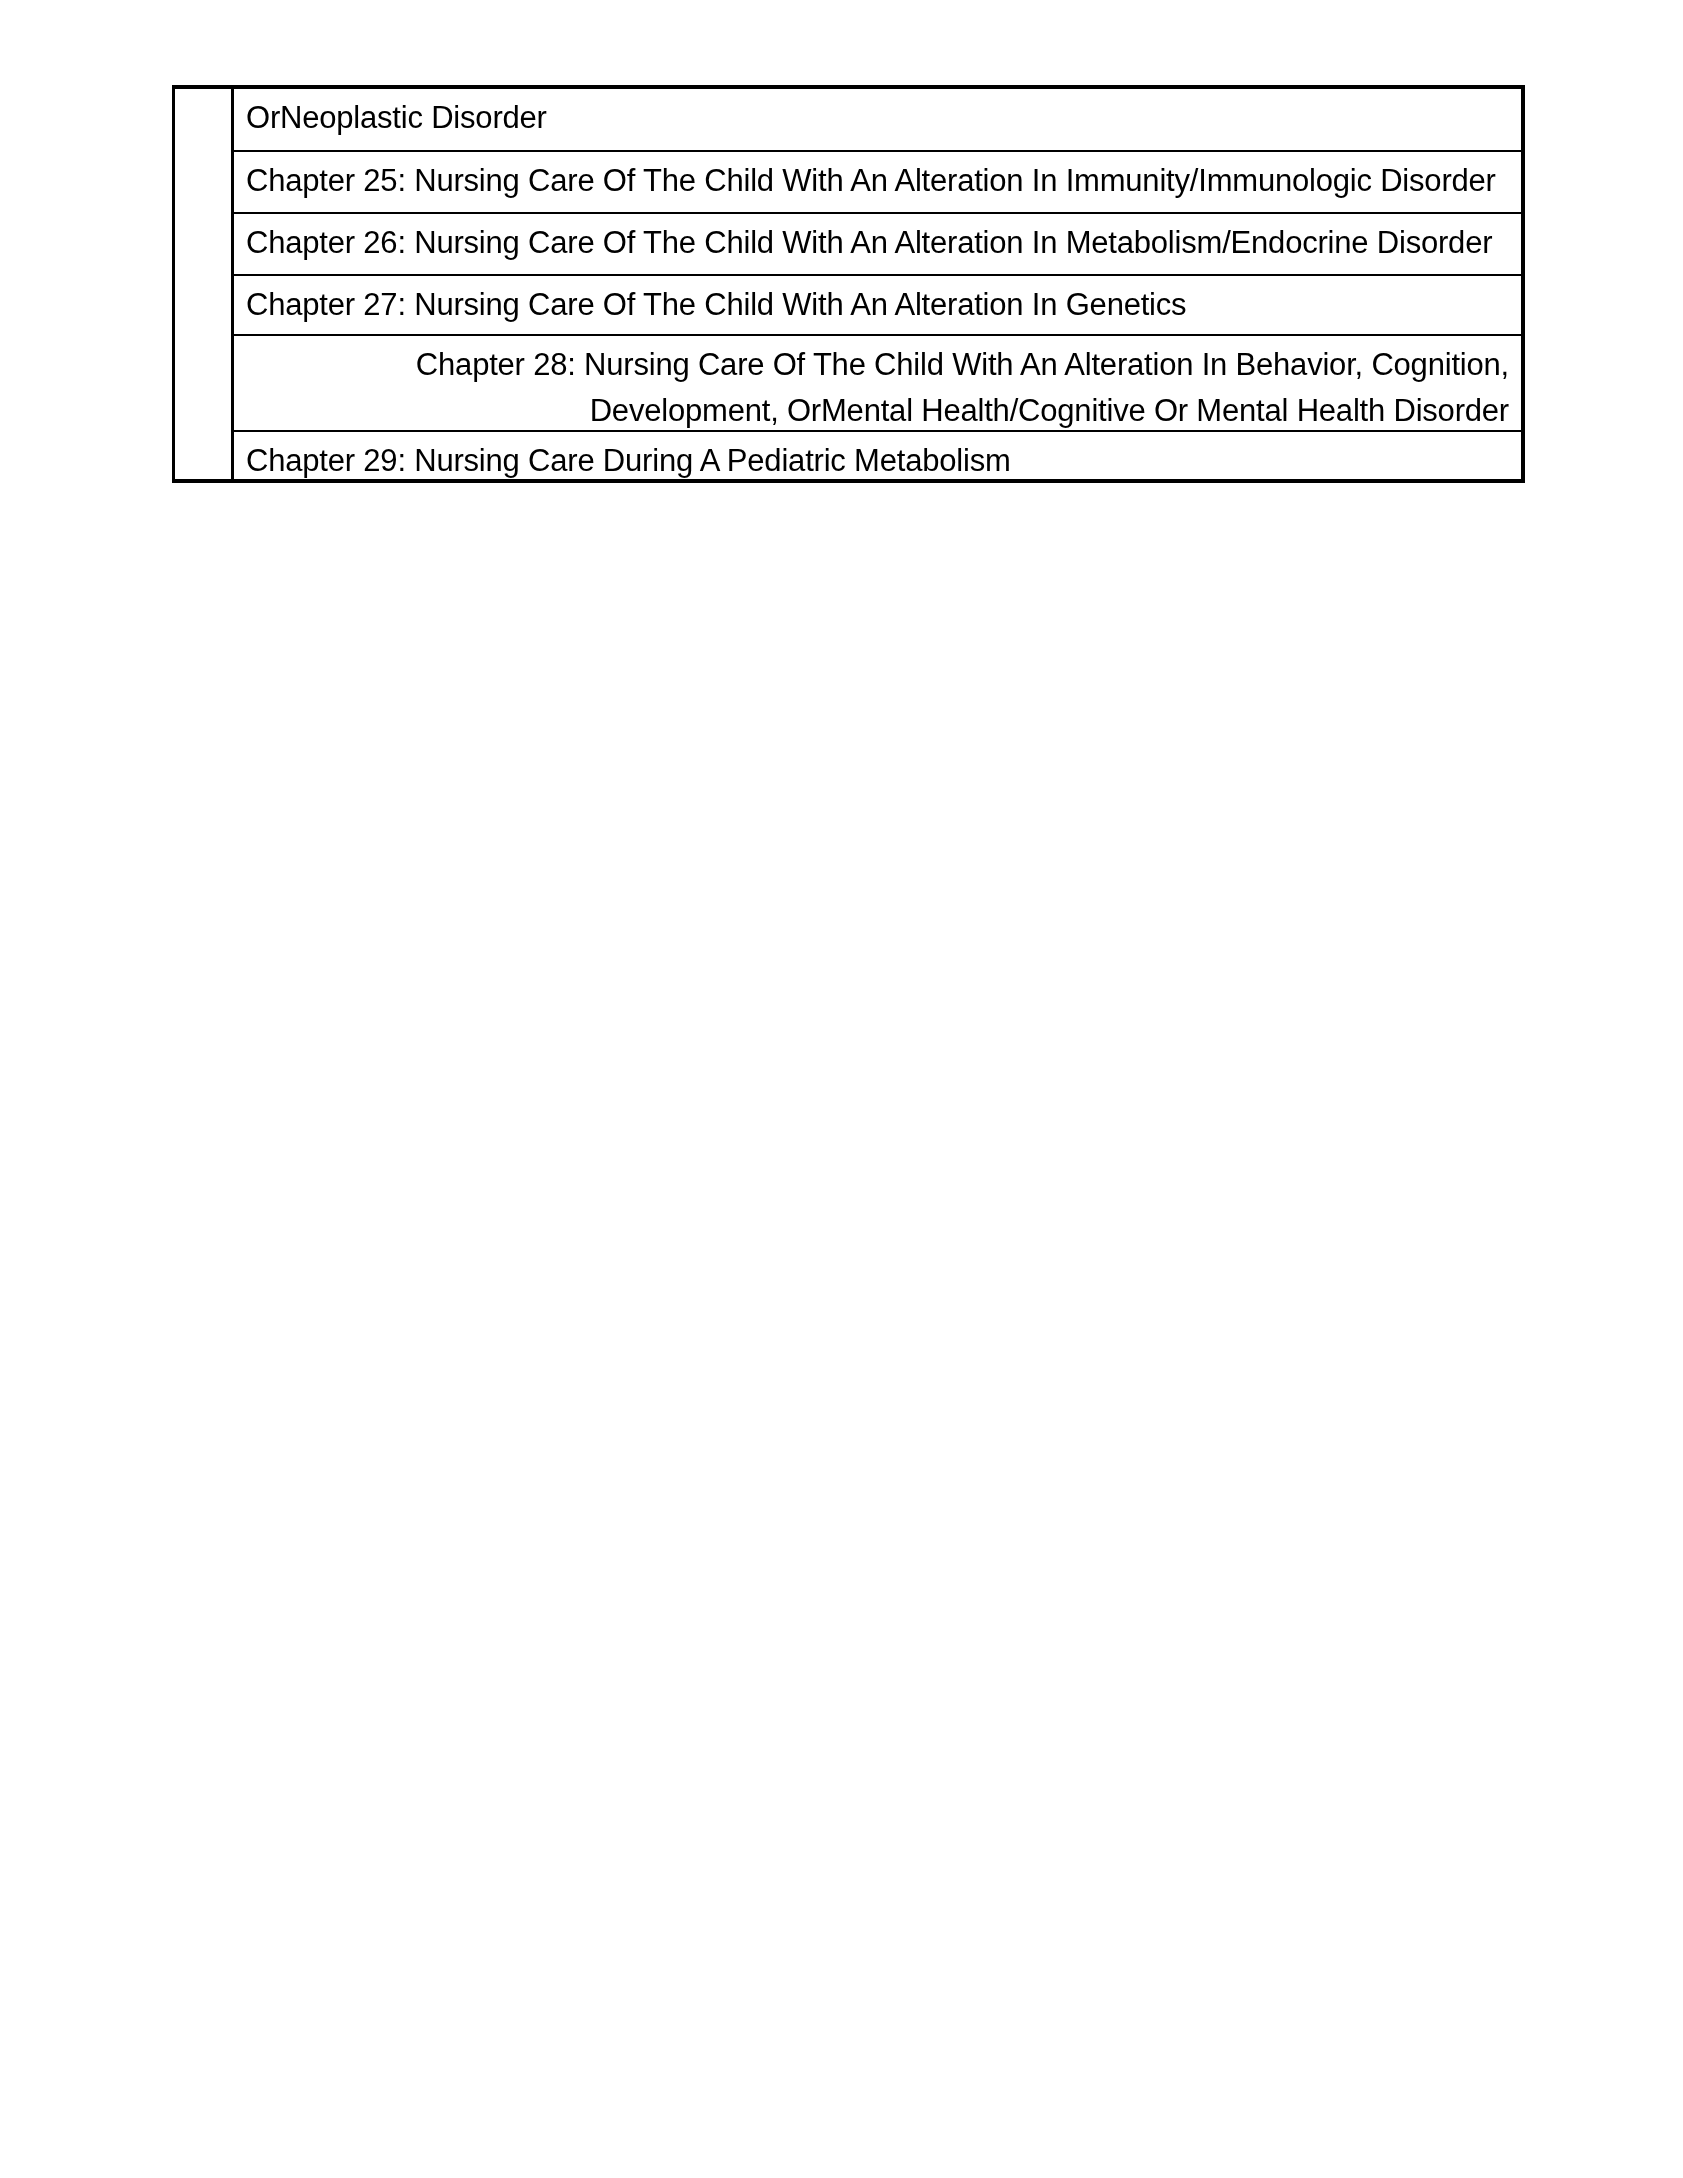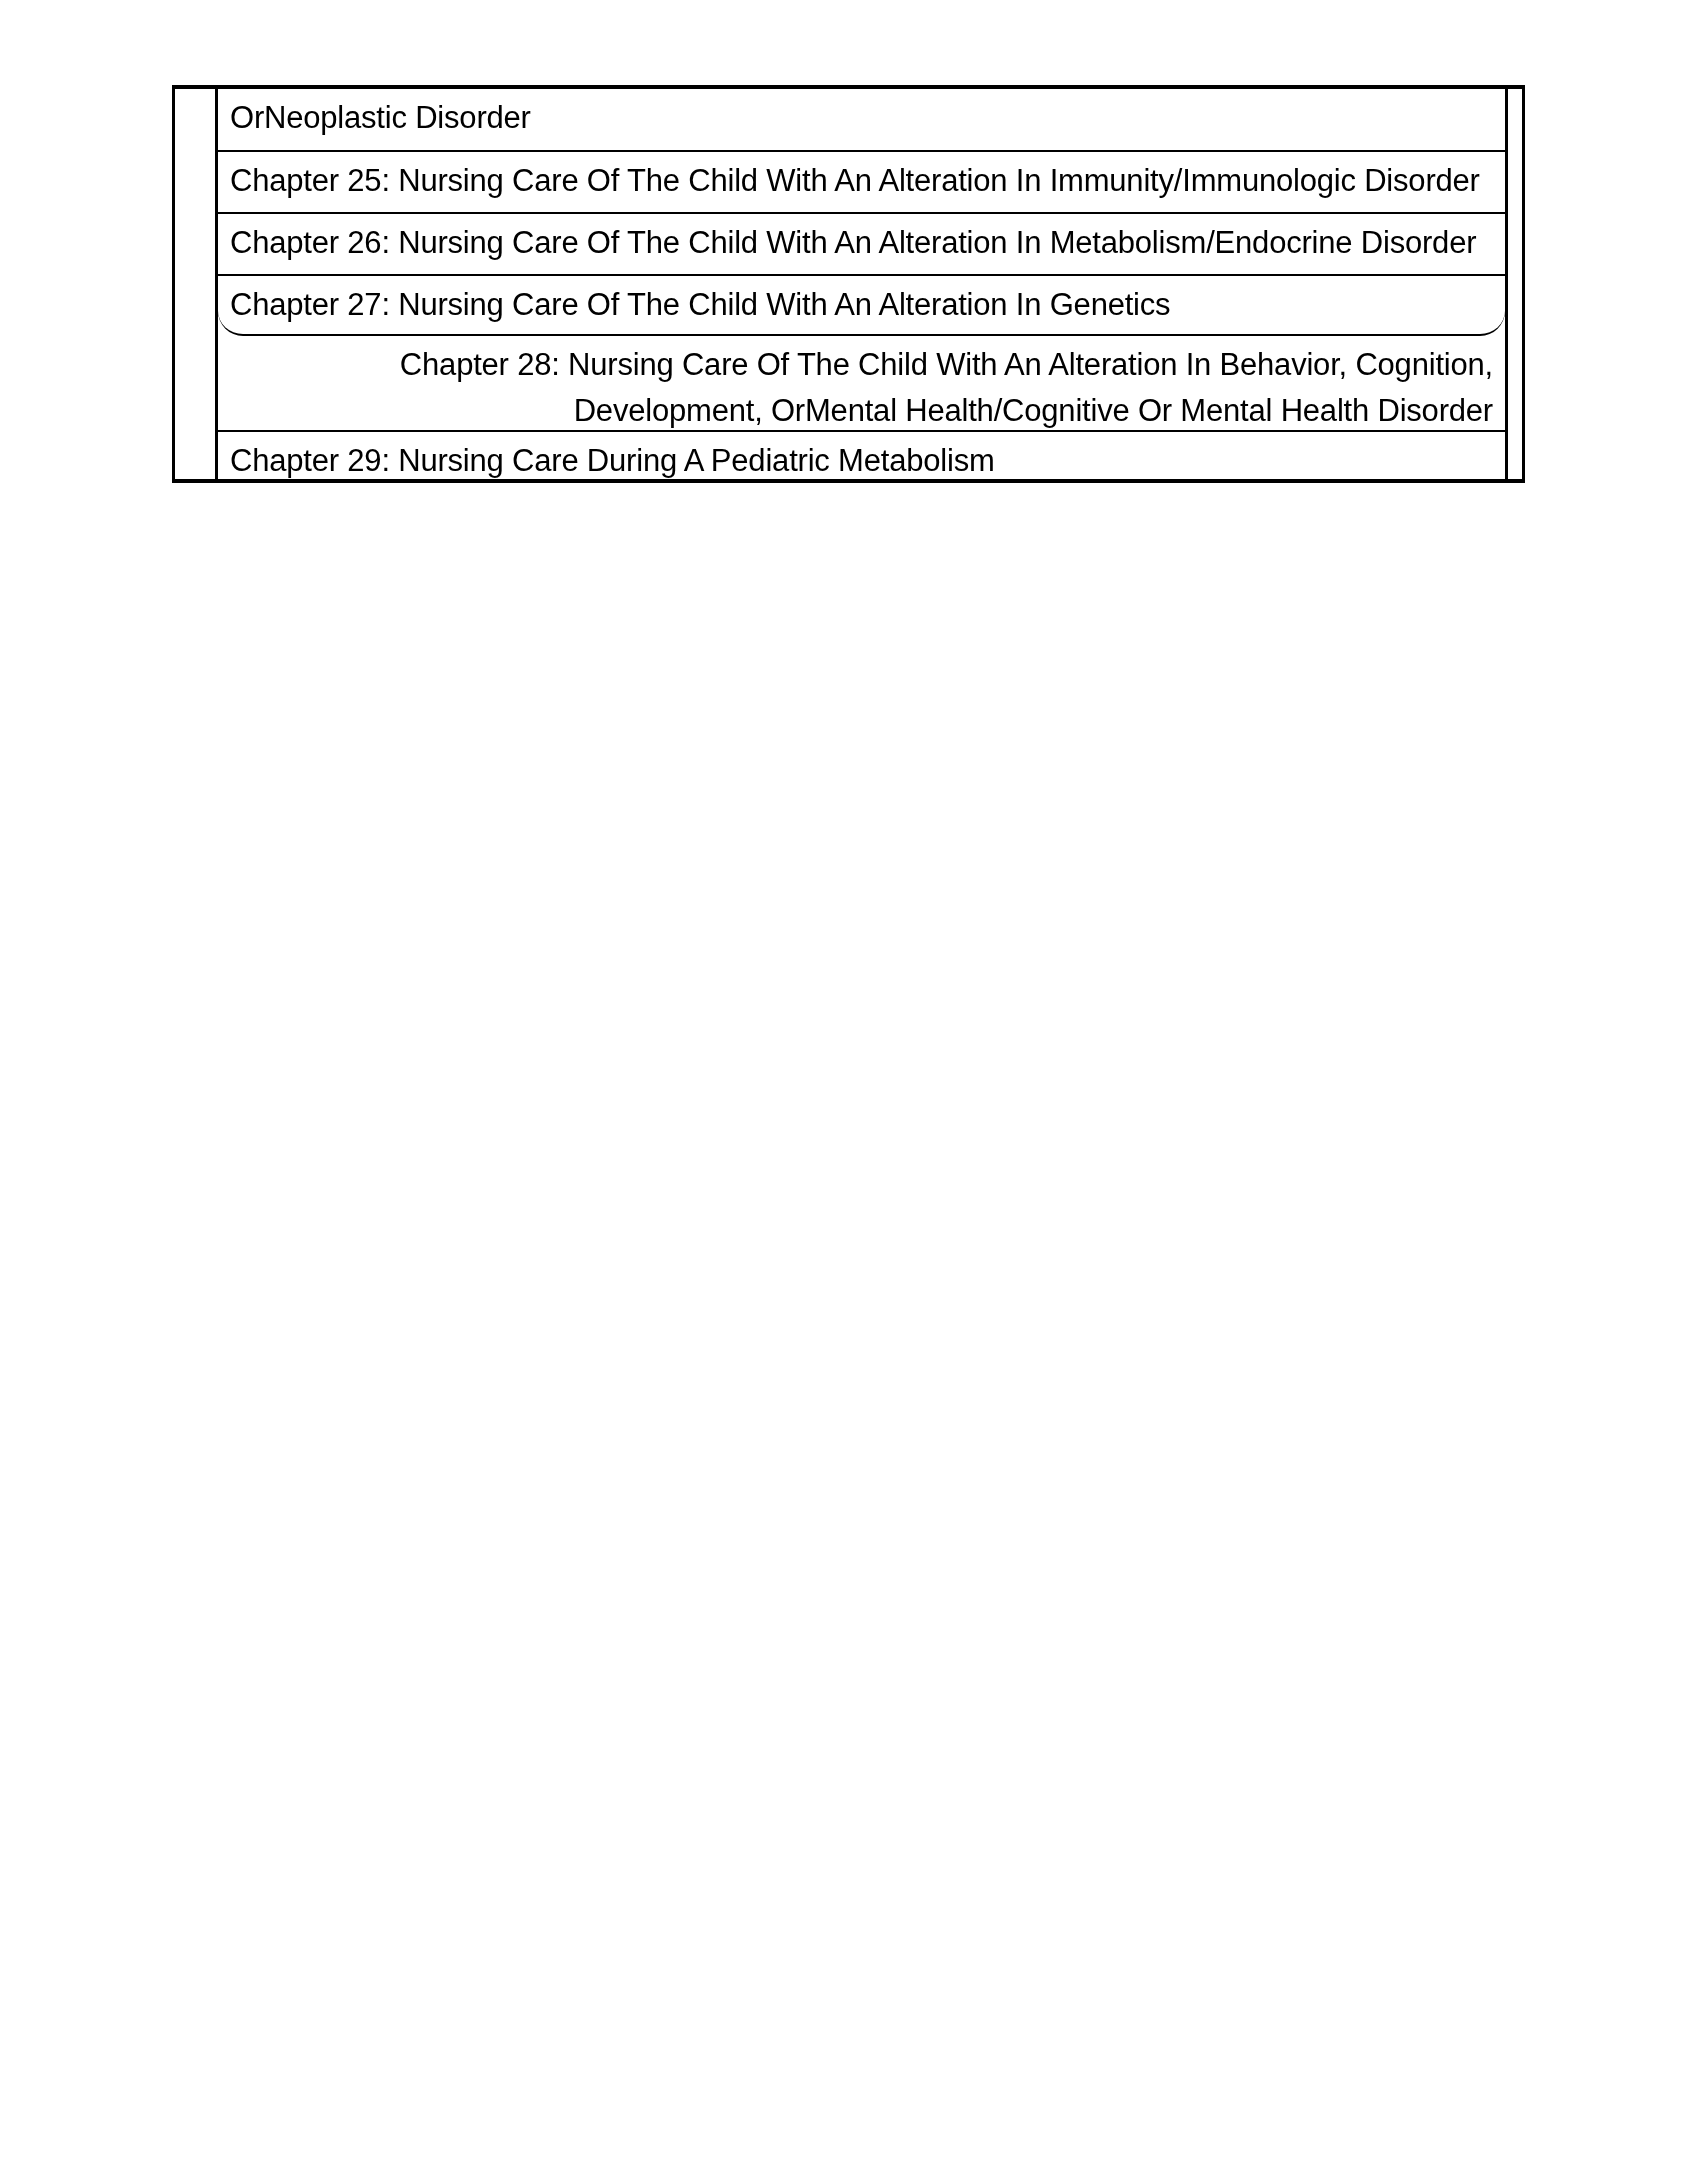--- a/index.html
+++ b/index.html
@@ -18,20 +18,21 @@
     left: 172px;
     top: 85px;
     width: 1353px;
     height: 398px;
     box-sizing: border-box;
     border-style: solid;
     border-color: #000000;
     border-width: 4px 3px 4px 3px; 
     display: flex;
     align-items: stretch;
+    gap: 16px;
   }
   
   .left-gutter {
     width: 40px;
     flex: 0 0 40px;
   }
   
   .inner-table {
     box-sizing: border-box;
     width: 1293px;
@@ -51,21 +52,21 @@
     font-size: 31px;
     line-height: 46px;
     letter-spacing: -0.2px;
     white-space: nowrap;
     overflow: hidden;
     background: #ffffff;
   }
   .trow.r1 { height: 69px; }
   .trow.r2 { height: 68px; }
   .trow.r3 { height: 68px; }
-  .trow.r4 { height: 66px; border-radius: 25px; }
+  .trow.r4 { height: 66px; }
   .trow.r5 { height: 105px; text-align: right; }
   .trow.r6 { flex: 1 1 auto; border-bottom: none; }
   .cell-line { display: block; }
 </style>
 </head>
 <body>
 
 <div class="page">
   <div class="outer-box">
 

